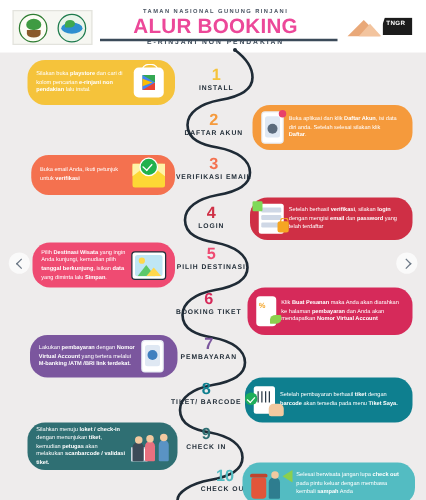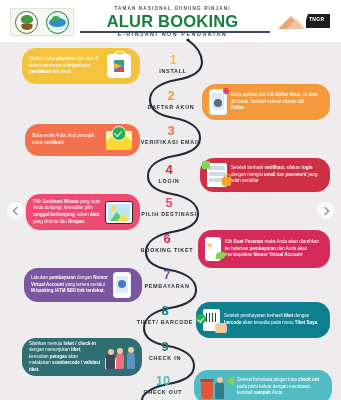--- a/index.html
+++ b/index.html
@@ -23,21 +23,21 @@
      width:11px;height:6px;border-radius:0 0 50% 50%;background:#8a5a2b;}
   .logo-b{background:#e9f4ea;border:1.2px solid #1d7a4c;}
   .logo-b:before{content:"";position:absolute;left:2px;top:6px;width:17px;height:9px;
      border-radius:50%;background:#2d8fd0;}
   .logo-b:after{content:"";position:absolute;left:5px;top:4px;width:8px;height:6px;
      border-radius:50% 50% 50% 10%;background:#3fa84f;}
 
   .title-wrap{position:absolute;left:95px;top:5px;width:155px;text-align:center;}
   .t-small{font-size:4.6px;letter-spacing:1.15px;color:#4b5563;font-weight:700;
            line-height:7px;white-space:nowrap;}
-  .t-main{font-size:16.5px;letter-spacing:0.2px;color:#15803d;font-weight:700;
+  .t-main{font-size:16.5px;letter-spacing:0.2px;color:#ec4899;font-weight:700;
           line-height:18px;margin-top:0px;}
   .t-sub{font-size:5.4px;letter-spacing:1.55px;color:#3c4a58;font-weight:700;line-height:8px;}
   .t-rule{position:absolute;left:80px;top:31px;width:190px;height:1.6px;background:#3b4a59;}
 
   .mount-logo{position:absolute;right:11px;top:13px;width:52px;height:18px;}
   .mount-logo .mt{position:absolute;left:0;bottom:2px;width:0;height:0;
      border-left:13px solid transparent;border-right:13px solid transparent;
      border-bottom:13px solid #e9a878;}
   .mount-logo .mt2{position:absolute;left:9px;bottom:2px;width:0;height:0;
      border-left:9px solid transparent;border-right:9px solid transparent;
@@ -319,21 +319,21 @@
     <div class="ill">
       <span class="ic people">
           <span class="kios"></span>
           <span class="p1"></span>
           <span class="p2"></span>
           <span class="p3"></span>
         </span>
     </div>
   </div>
 
-  <div class="node" style="left:125px;top:374px;">
+  <div class="node" style="left:142px;top:374px;">
     <div class="num" style="color:#53bcc2">10</div>
     <div class="lbl">CHECK OUT</div>
   </div>
   <div class="bub right" style="left:194px;top:370px;width:138px;height:34px;background:#53bcc2;">
     <div class="ill">
       <span class="ic trash">
           <span class="bin"></span>
           <span class="per"></span>
           <span class="arw"></span>
         </span>

